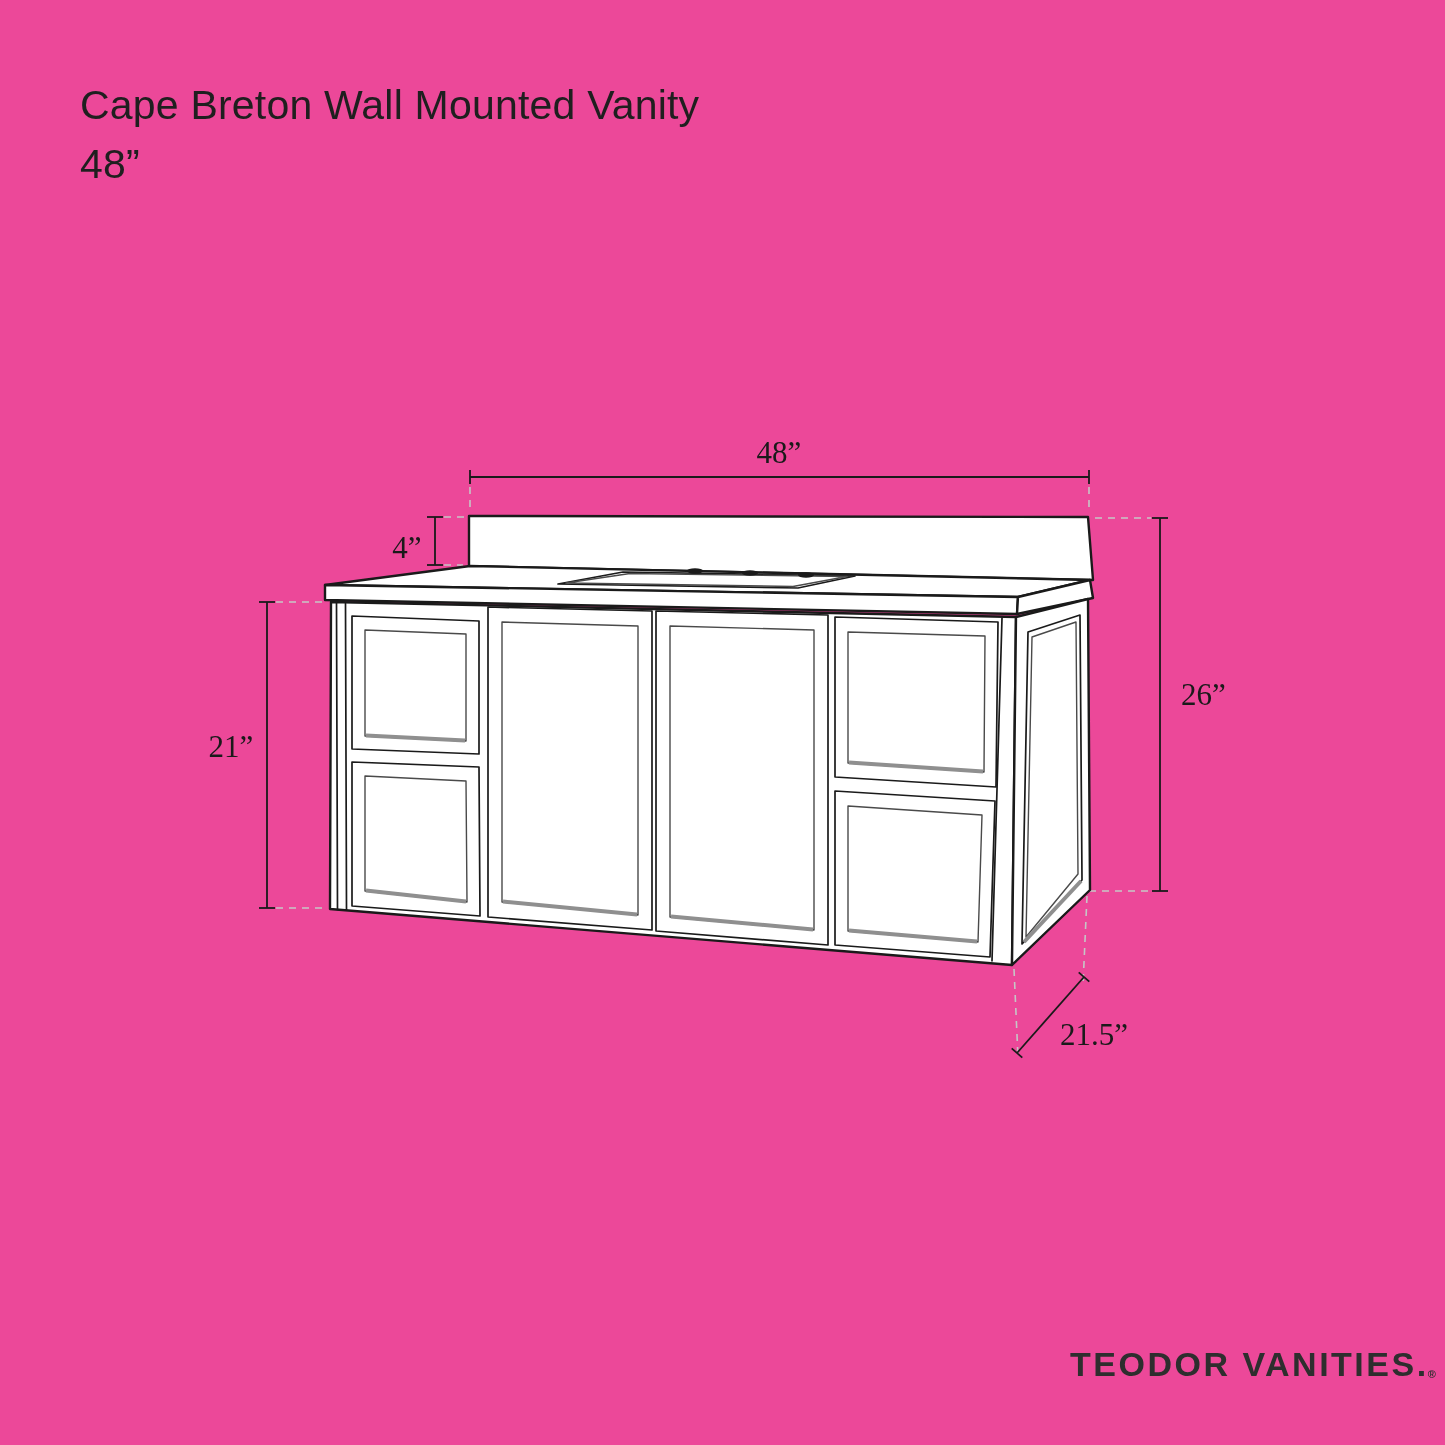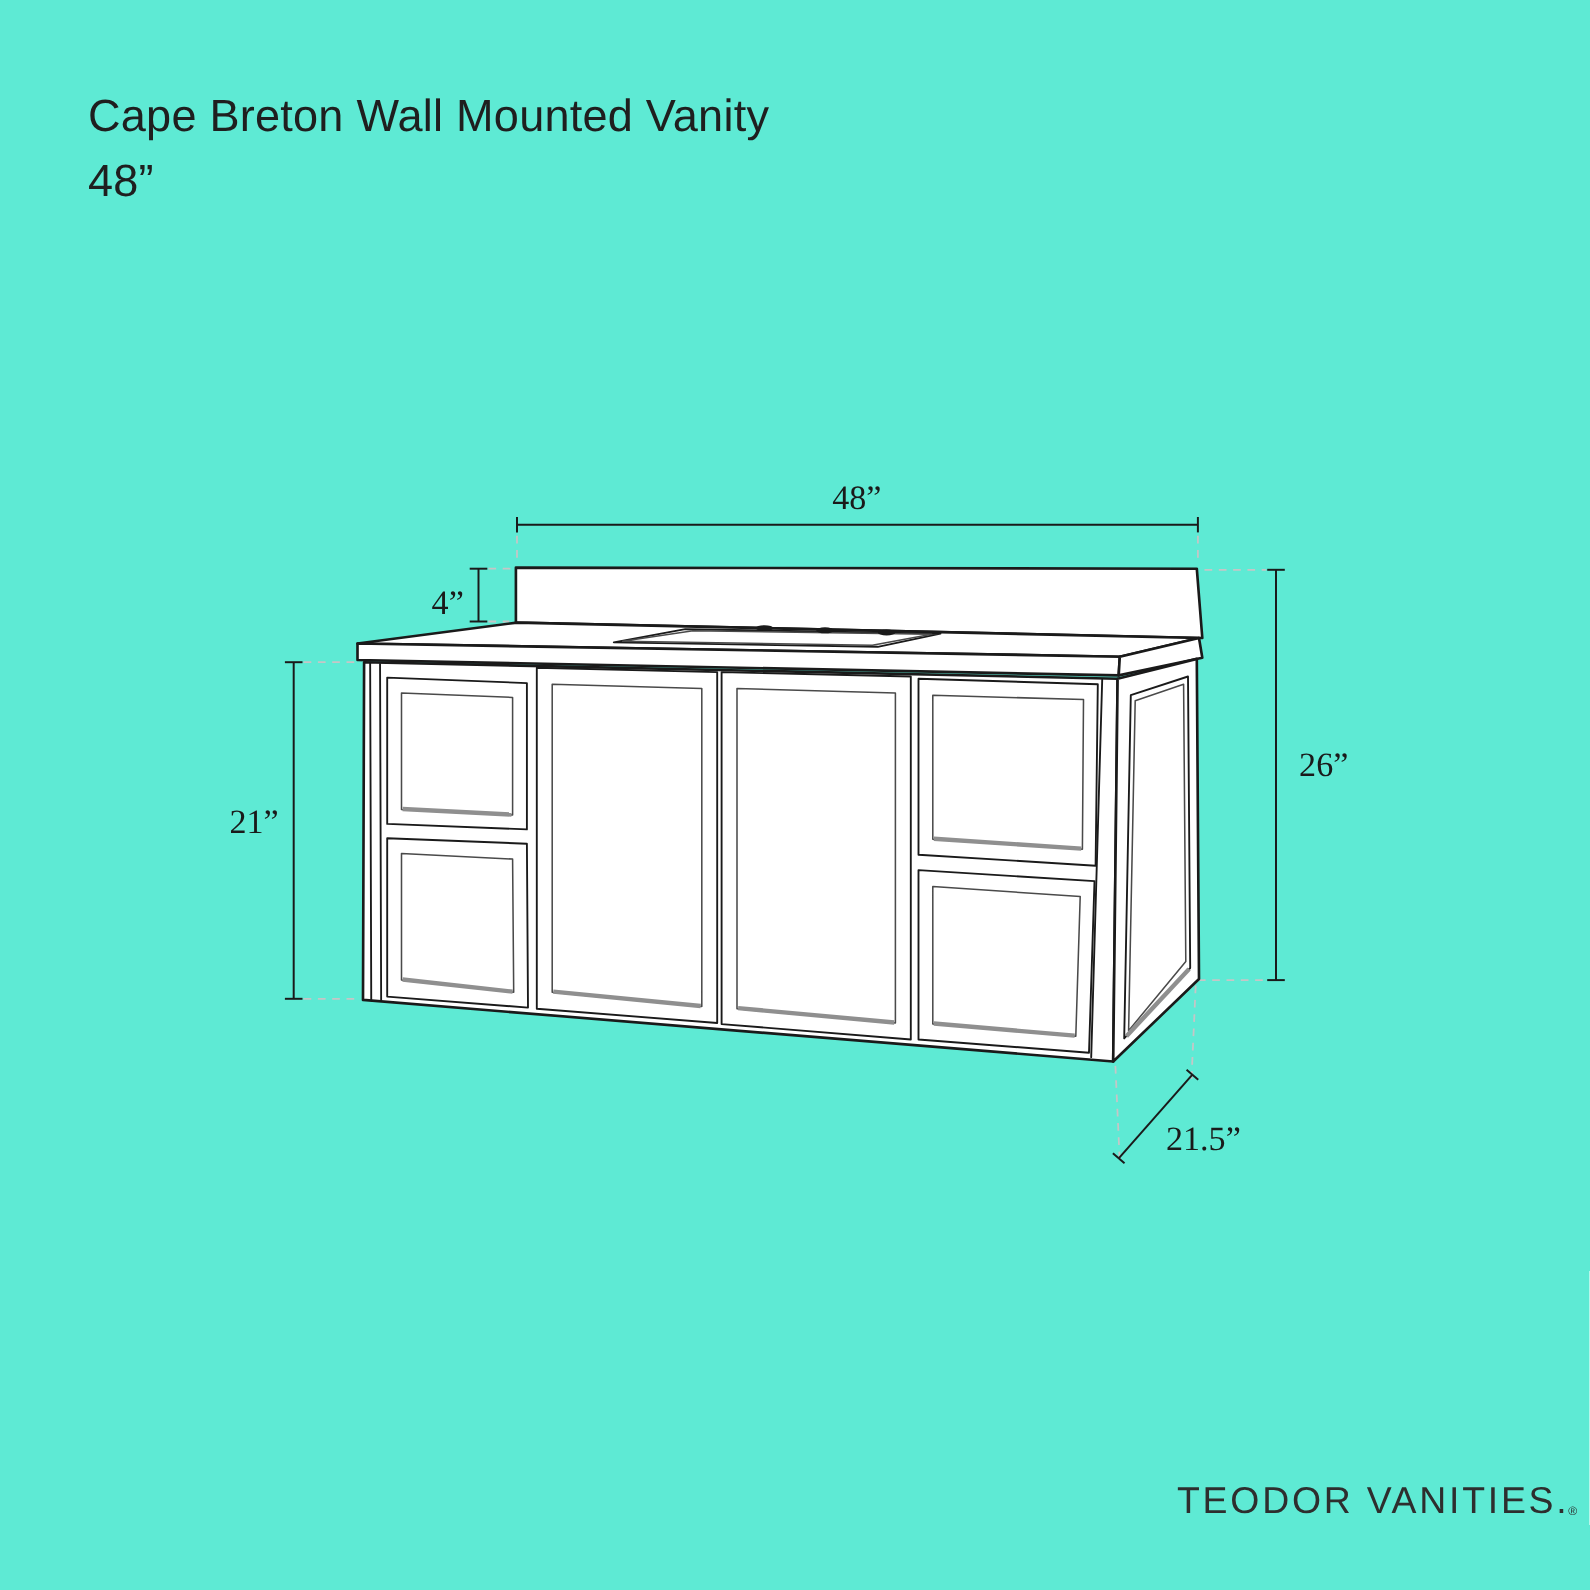--- a/index.html
+++ b/index.html
@@ -1,32 +1,32 @@
 <!DOCTYPE html>
 <html><head>
 <meta charset="utf-8">
 <style>
   html,body{margin:0;padding:0;background:#ffffff;}
   .canvas{
     position:relative;
     width:1445px;height:1445px;
-    background:#5eead4;
+    background:#ec4899;
     font-family:"Liberation Sans",sans-serif;
     overflow:hidden;
   }
   .title-block{
     position:absolute;left:80px;top:76px;
     color:#1f1f1f;
     font-size:41px;line-height:59px;
     letter-spacing:0.2px;
   }
   .logo-block{
     position:absolute;left:1070px;top:1345px;
     color:#2e2e2e;
-    font-size:34px;font-weight:400;
+    font-size:34px;font-weight:700;
     letter-spacing:2.5px;
     white-space:nowrap;
   }
   .logo-block .reg{
     font-size:11px;letter-spacing:0;
     vertical-align:baseline;
     position:relative;top:2px;left:-1px;
   }
   svg text{
     font-family:"Liberation Serif",serif;

